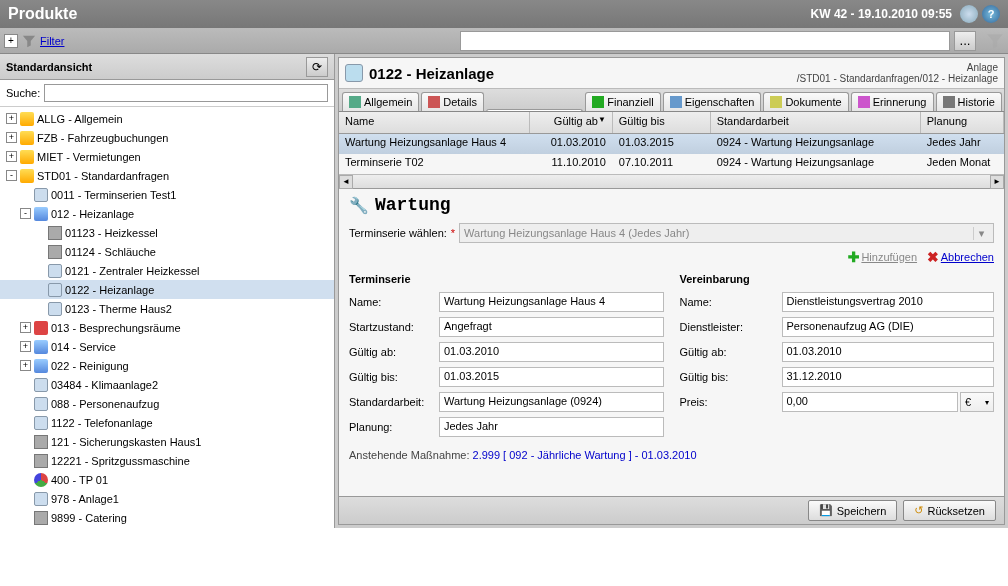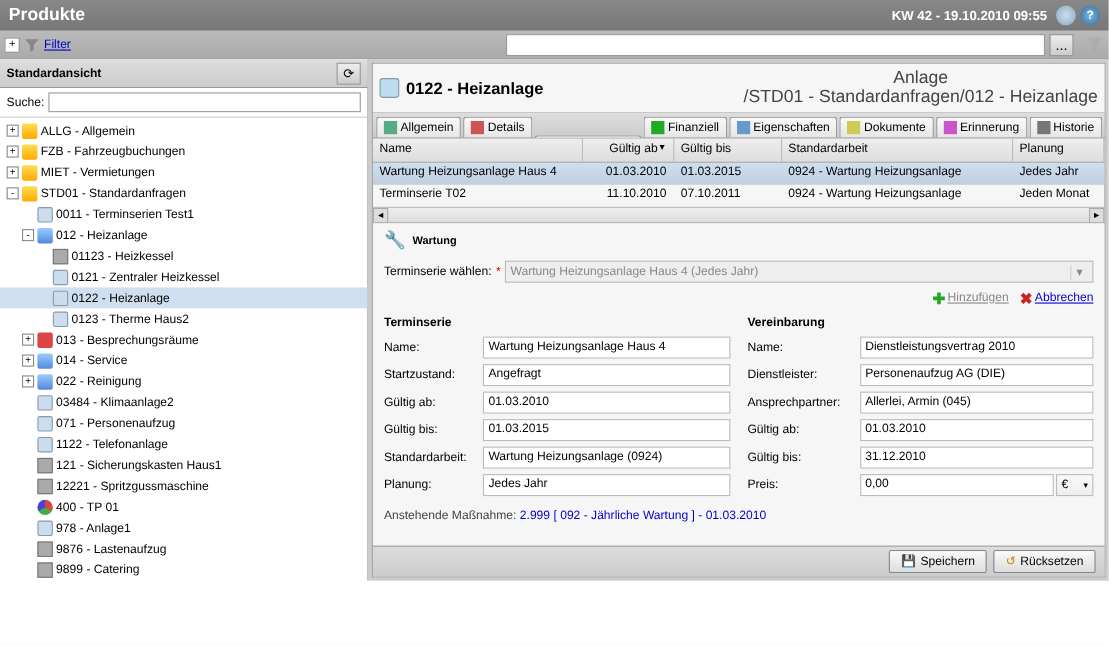--- a/index.html
+++ b/index.html
@@ -41,21 +41,21 @@
 .icon-leaf { background: #cde; border: 1px solid #89a; border-radius: 2px; }
 .icon-red { background: #d44; border-radius: 2px; }
 .icon-gray { background: #aaa; border: 1px solid #777; }
 .icon-pie { background: conic-gradient(#d44 0 120deg, #4a4 120deg 240deg, #44d 240deg); border-radius:50%; }
 
 .main { flex: 1; display: flex; flex-direction: column; background: #ccc; min-width: 0; padding: 3px; }
 .panel { background: #f6f6f6; border: 1px solid #999; flex: 1; display: flex; flex-direction: column; min-height: 0; }
 .panel-head { display: flex; align-items: center; padding: 4px 6px; border-bottom: 1px solid #bbb; background: #f6f6f6; }
 .panel-icon { width: 18px; height: 18px; background: #bde; border:1px solid #89a; border-radius:3px; margin-right: 6px; }
 .panel-title { font-size: 15px; font-weight: bold; flex: 1; }
-.panel-meta { text-align: center; font-size: 16px; color: #444; }
+.panel-meta { text-align: right; font-size: 10px; color: #444; }
 
 .tabs { display: flex; gap: 2px; background: linear-gradient(#ddd,#ccc); padding: 3px 3px 0; border-bottom: 1px solid #888; overflow: hidden; }
 .tab { background: linear-gradient(#fafafa,#e6e6e6); border: 1px solid #999; border-bottom: none; padding: 3px 6px; border-radius: 3px 3px 0 0; cursor: pointer; display: flex; align-items: center; gap: 3px; font-size: 11px; white-space: nowrap; }
 .tab.active { background: #fff; font-weight: bold; position: relative; top: 17px; }
 .tab-icon { width: 12px; height: 12px; display: inline-block; }
 
 .grid-wrap { border-bottom: 1px solid #999; }
 .grid-head { display: flex; background: linear-gradient(#eee,#ddd); border-bottom: 1px solid #999; height: 22px; }
 .grid-head div { border-right: 1px solid #bbb; padding: 3px 6px; font-size: 11px; }
 .grid-row { display: flex; height: 20px; }
@@ -67,21 +67,21 @@
 .col-std { width: 215px; }
 .col-plan { width: 85px; }
 .sort-ind { float: right; font-size: 8px; }
 .grid-scroll { height: 14px; background: linear-gradient(#eee,#ddd); border-top: 1px solid #bbb; display:flex; align-items:center; }
 .scroll-arrow { width:14px; height:14px; background:#ddd; border:1px solid #aaa; font-size:8px; text-align:center; line-height:12px; }
 .scroll-track { flex:1; }
 
 .detail { flex: 1; padding: 6px 10px; overflow: auto; background: #f6f6f6; }
 .detail-head { display: flex; align-items: center; gap: 6px; margin-bottom: 8px; }
 .wrench-icon { font-size: 16px; }
-.detail-title { font-size: 10px; font-weight: bold; }
+.detail-title { font-size: 18px; font-weight: bold; font-family: Liberation Mono, monospace; }
 .select-row { display: flex; align-items: center; gap: 4px; margin-bottom: 6px; }
 .req { color: #c00; }
 .ro-select { flex: 1; background: #eee; border: 1px solid #bbb; height: 20px; padding: 2px 4px; color: #888; display:flex; align-items:center; }
 .ro-select .dd { margin-left:auto; width:16px; text-align:center; border-left:1px solid #ccc; }
 .action-row { display: flex; justify-content: flex-end; gap: 10px; margin-bottom: 8px; font-size:11px; }
 .action-link { color: #888; display: flex; align-items: center; gap: 2px; }
 .action-link.cancel { color: #00c; }
 .add-ico { color:#2a2; font-weight:bold; font-size:14px; }
 .del-ico { color:#c22; font-weight:bold; font-size:14px; }
 
@@ -178,20 +178,27 @@
             <span class="tree-spacer"></span>
             <span class="tree-spacer"></span>
             <span class="tree-spacer"></span>
             <span class="tree-icon icon-gray"></span>
             <span>01123 - Heizkessel</span>
           </div>
           <div class="tree-item">
             <span class="tree-spacer"></span>
             <span class="tree-spacer"></span>
             <span class="tree-spacer"></span>
+            <span class="tree-icon icon-gray"></span>
+            <span>01124 - Schläuche</span>
+          </div>
+          <div class="tree-item">
+            <span class="tree-spacer"></span>
+            <span class="tree-spacer"></span>
+            <span class="tree-spacer"></span>
             <span class="tree-icon icon-leaf"></span>
             <span>0121 - Zentraler Heizkessel</span>
           </div>
           <div class="tree-item selected">
             <span class="tree-spacer"></span>
             <span class="tree-spacer"></span>
             <span class="tree-spacer"></span>
             <span class="tree-icon icon-leaf"></span>
             <span>0122 - Heizanlage</span>
           </div>
@@ -223,21 +230,21 @@
           <div class="tree-item">
             <span class="tree-spacer"></span>
             <span class="tree-spacer"></span>
             <span class="tree-icon icon-leaf"></span>
             <span>03484 - Klimaanlage2</span>
           </div>
           <div class="tree-item">
             <span class="tree-spacer"></span>
             <span class="tree-spacer"></span>
             <span class="tree-icon icon-leaf"></span>
-            <span>071 - Personenaufzug</span>
+            <span>088 - Personenaufzug</span>
           </div>
           <div class="tree-item">
             <span class="tree-spacer"></span>
             <span class="tree-spacer"></span>
             <span class="tree-icon icon-leaf"></span>
             <span>1122 - Telefonanlage</span>
           </div>
           <div class="tree-item">
             <span class="tree-spacer"></span>
             <span class="tree-spacer"></span>
@@ -254,26 +261,20 @@
             <span class="tree-spacer"></span>
             <span class="tree-spacer"></span>
             <span class="tree-icon icon-pie"></span>
             <span>400 - TP 01</span>
           </div>
           <div class="tree-item">
             <span class="tree-spacer"></span>
             <span class="tree-spacer"></span>
             <span class="tree-icon icon-leaf"></span>
             <span>978 - Anlage1</span>
-          </div>
-          <div class="tree-item">
-            <span class="tree-spacer"></span>
-            <span class="tree-spacer"></span>
-            <span class="tree-icon icon-gray"></span>
-            <span>9876 - Lastenaufzug</span>
           </div>
           <div class="tree-item">
             <span class="tree-spacer"></span>
             <span class="tree-spacer"></span>
             <span class="tree-icon icon-gray"></span>
             <span>9899 - Catering</span>
           </div>
         </div>
     </div>
 
@@ -410,24 +411,20 @@
               <h4>Vereinbarung</h4>
               <div class="field">
                   <label>Name:</label>
                   <div class="val">Dienstleistungsvertrag 2010</div>
                 </div>
               <div class="field">
                   <label>Dienstleister:</label>
                   <div class="val">Personenaufzug AG (DIE)</div>
                 </div>
               <div class="field">
-                  <label>Ansprechpartner:</label>
-                  <div class="val">Allerlei, Armin (045)</div>
-                </div>
-              <div class="field">
                   <label>Gültig ab:</label>
                   <div class="val">01.03.2010</div>
                 </div>
               <div class="field">
                   <label>Gültig bis:</label>
                   <div class="val">31.12.2010</div>
                 </div>
               <div class="field">
                   <label>Preis:</label>
                 <div class="price-wrap">

